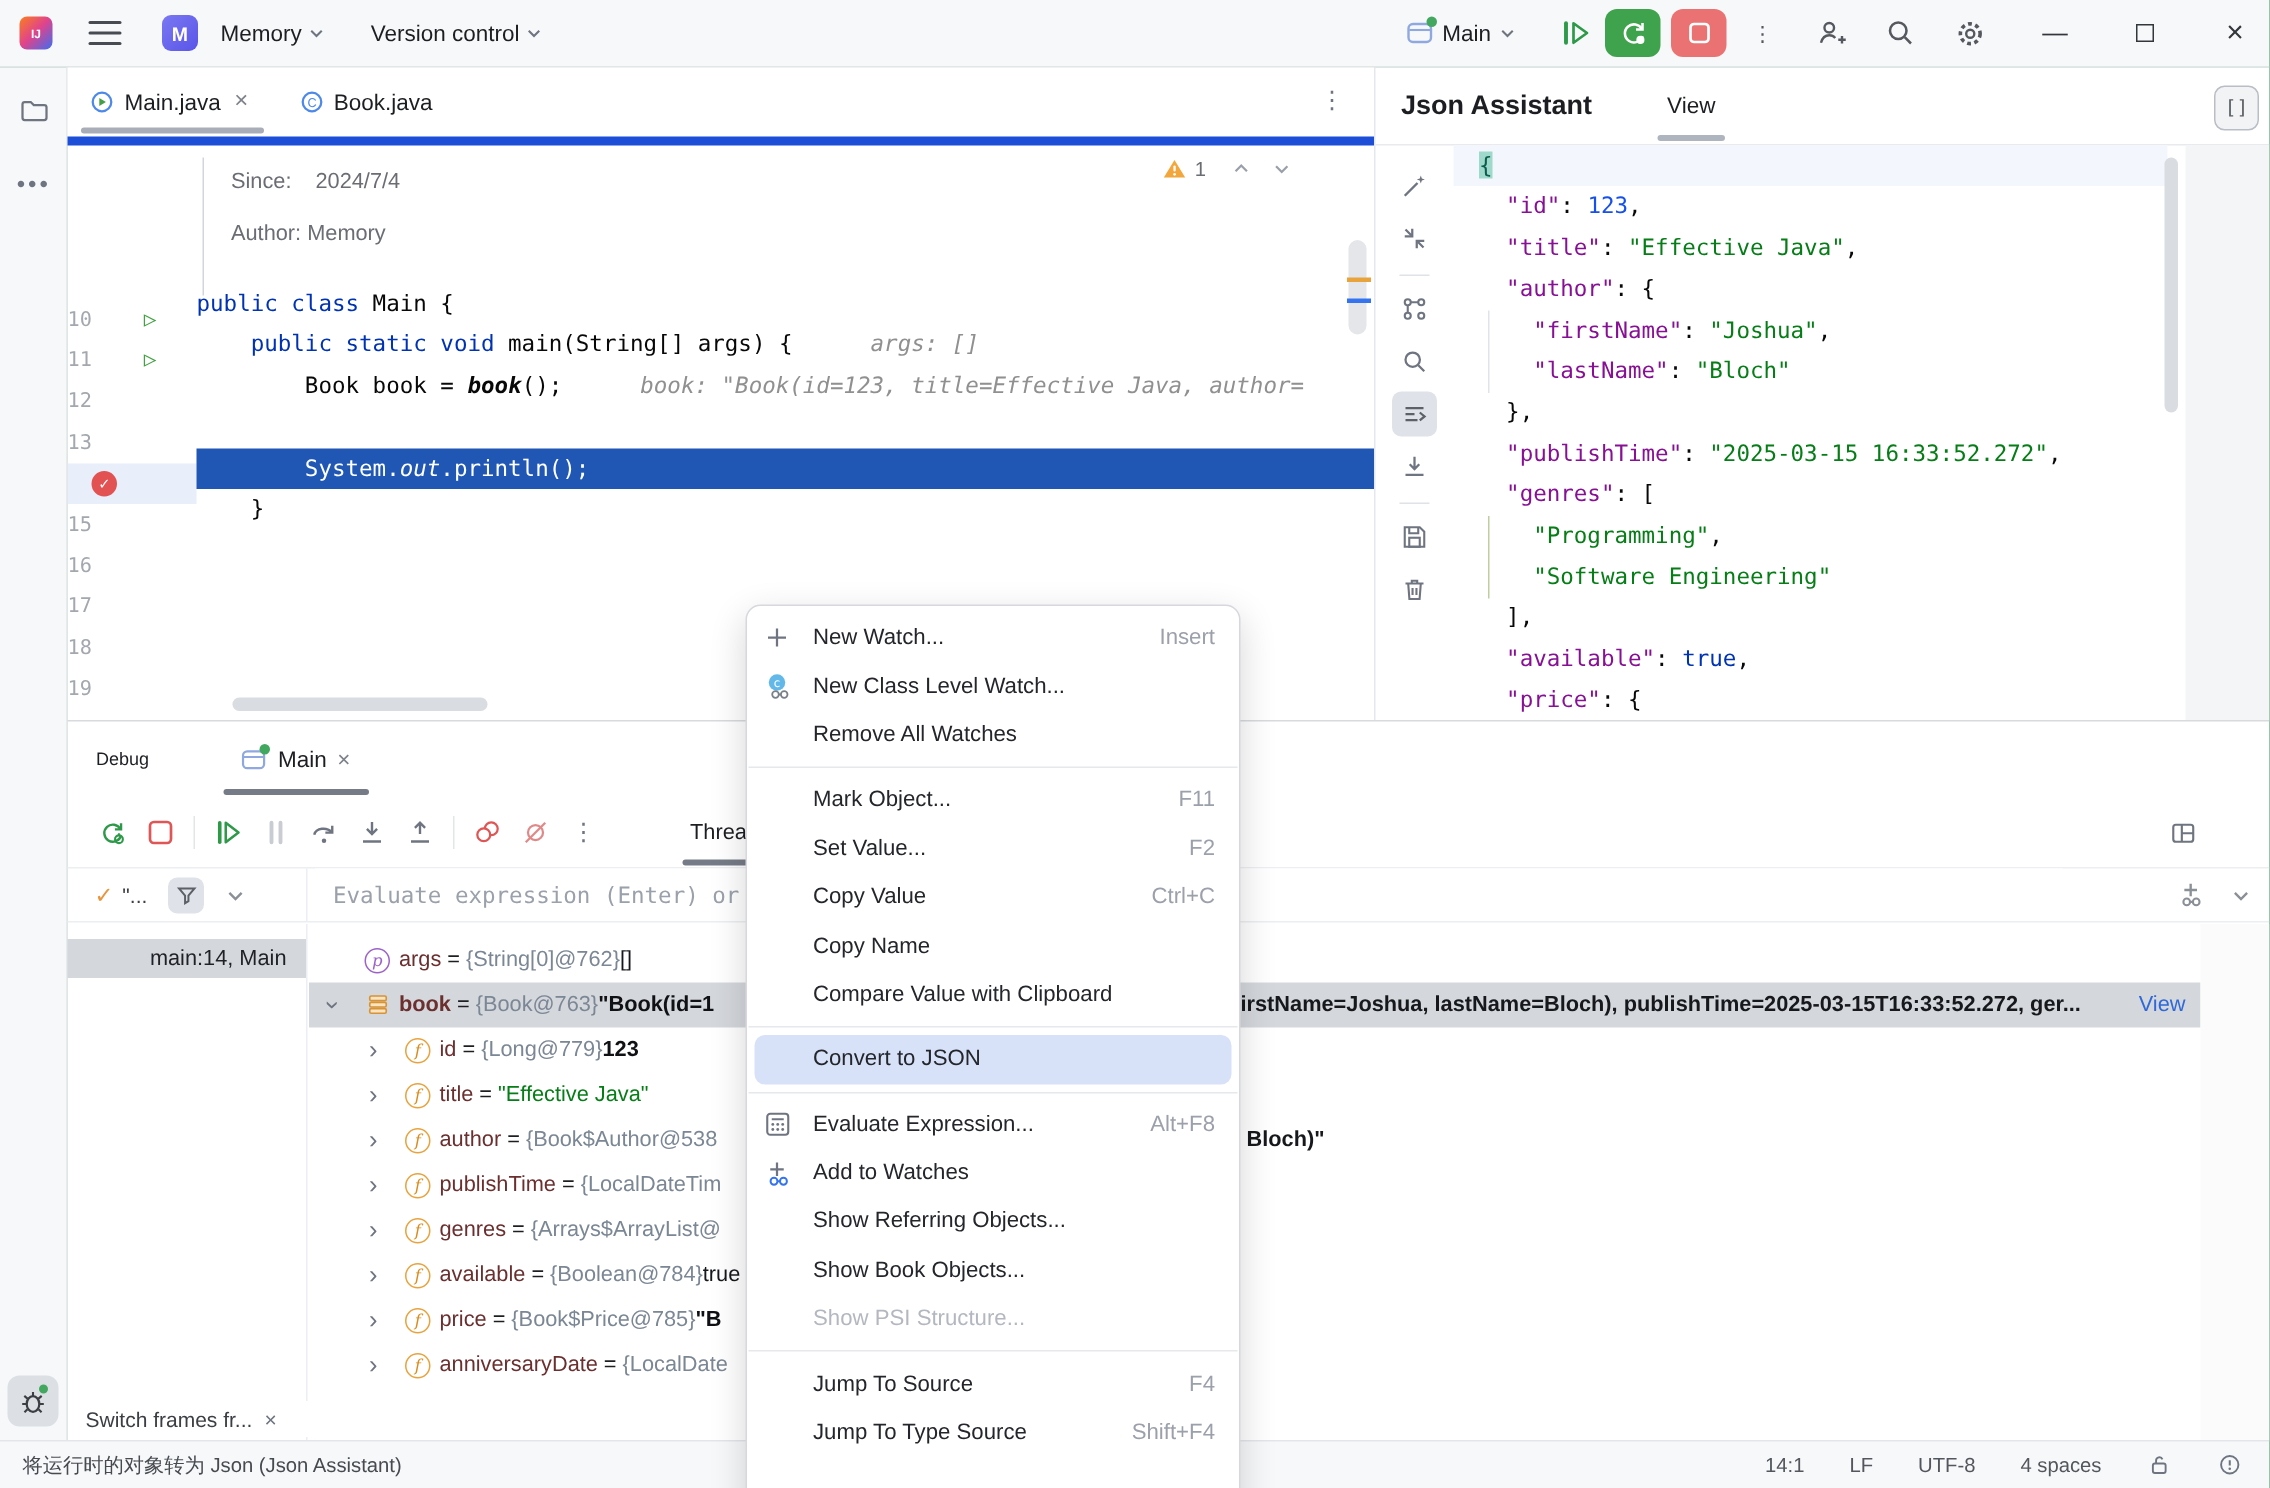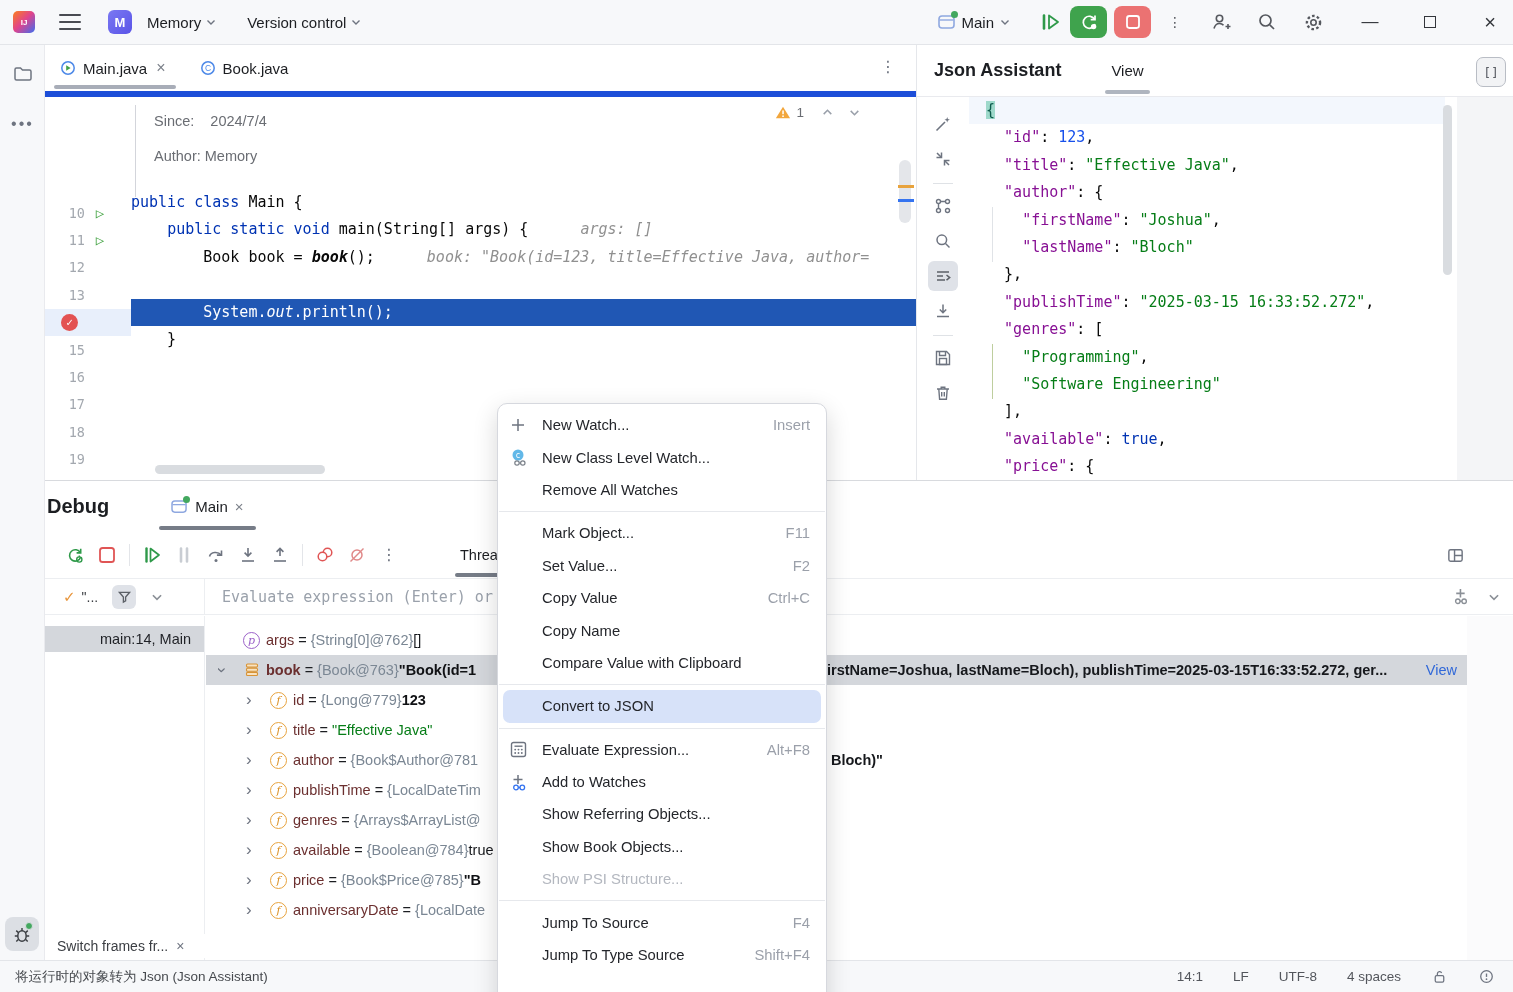--- a/index.html
+++ b/index.html
@@ -53,21 +53,21 @@
   .tab-more { position:absolute; right:20px; top:12px; color:#6e7480; font-size:16px; }
 
   .edbody { position:relative; height:383px; overflow:hidden; font-family:"DejaVu Sans Mono","Liberation Mono",monospace; font-size:15px; }
   .docblock { position:absolute; left:90px; top:8px; height:92px; border-left:1px solid #d3d5db; padding:8px 0 0 18px;
               font-family:"Liberation Sans",sans-serif; font-size:14.5px; color:#6a6d73; }
   .docblock .row2 { margin-top:19px; }
   .doc-val { margin-left:16px; }
   .gutter { position:absolute; left:0; top:102px; width:86px; }
   .g-row { position:relative; height:27.4px; display:flex; align-items:center; }
   .g-row.g-exec { background:#e8effb; }
-  .g-num { width:40px; text-align:right; color:#a3a8af; font-size:13.5px; }
+  .g-num { width:40px; color:#a3a8af; font-size:13.5px; }
   .g-mark { width:30px; text-align:center; font-size:14px; }
   .g-mark.run { color:#3ea13e; }
   .bp { position:absolute; left:16px; top:5px; width:17px; height:17px; background:#e35252; border-radius:50%;
         color:#fff; font-size:11px; display:flex; align-items:center; justify-content:center; }
   .codelines { position:absolute; left:86px; top:92px; right:0; white-space:pre; }
   .c-row { height:27.4px; line-height:27.4px; overflow:hidden; }
   .c-row.exec { background:#2057b4; }
   .kw { color:#0033b3; } .pl { color:#080808; }
   .itb { color:#080808; font-style:italic; font-weight:bold; }
   .wt { color:#fff; } .wti { color:#fff; font-style:italic; }
@@ -101,21 +101,21 @@
   .key { color:#871094; } .str { color:#067d17; } .num { color:#1750eb; } .bool { color:#0033b3; }
   .brhl { background:#9ed9cb; color:#0d5c4c; }
   .jguide { position:absolute; width:1px; background:#e0e3e7; left:75px; }
   .jguide.g2 { background:#bece9e; }
   .jp-vscroll { position:absolute; right:61px; top:8px; width:9px; height:170px; background:#d9dce0; border-radius:5px; }
   .rp-edge { position:absolute; right:0; top:0; width:56px; height:100%; background:#f4f5f7; }
 
   
   .debug-pane { position:absolute; left:45px; top:480px; width:1468px; height:480px; background:#fff; border-top:1px solid #d8dade; }
   .dbg-header { position:relative; height:50px; display:flex; align-items:center; }
-  .dbg-title { font-weight:bold; font-size:20px; margin-left:2px; }
+  .dbg-title { font-weight:normal; font-size:12px; margin-left:19px; }
   .dbg-tab { position:relative; display:flex; align-items:center; gap:7px; margin-left:50px; height:100%; padding:0 12px; font-size:15px; }
   .dbg-tab::after { content:""; position:absolute; left:0; right:0; bottom:1px; height:4px; border-radius:3px; background:#767c87; }
   .dbg-tab .close { color:#7d828b; font-size:15px; }
   .dbg-toolbar { position:relative; height:48px; border-bottom:1px solid #eceef1; display:flex; align-items:center; padding-left:17px; }
   .dt-ico { width:26px; height:26px; display:flex; align-items:center; justify-content:center; margin-right:6px; border-radius:5px; }
   .dt-sep { width:1px; height:22px; background:#e3e5e9; margin:0 9px 0 3px; }
   .threads-tab { position:relative; margin-left:52px; font-size:14.5px; color:#1c1e22; height:100%; display:flex; align-items:center; white-space:nowrap; }
   .threads-tab::after { content:""; position:absolute; left:-5px; width:160px; bottom:1px; height:4px; border-radius:3px; background:#767c87; }
   .layout-btn { position:absolute; right:45px; top:11px; width:26px; height:26px; display:flex; align-items:center; justify-content:center; color:#6e7480; }
   .evalrow { position:relative; height:36px; border-bottom:1px solid #eceef1; }
@@ -616,21 +616,21 @@
             <span class="veq">=</span>
             <span class="vval str">"Effective Java"</span>
           </div>
           <div class="var-row vr-child">
             <span class="chevslot">
               <span class="tchev-right"></span>
             </span>
             <span class="vicon f">f</span>
             <span class="vname">author</span>
             <span class="veq">=</span>
-            <span class="vref">{Book$Author@781</span>
+            <span class="vref">{Book$Author@538</span>
             <span class="vtail bold" style="left: 625px;">Bloch)"</span>
           </div>
           <div class="var-row vr-child">
             <span class="chevslot">
               <span class="tchev-right"></span>
             </span>
             <span class="vicon f">f</span>
             <span class="vname">publishTime</span>
             <span class="veq">=</span>
             <span class="vref">{LocalDateTim</span>

